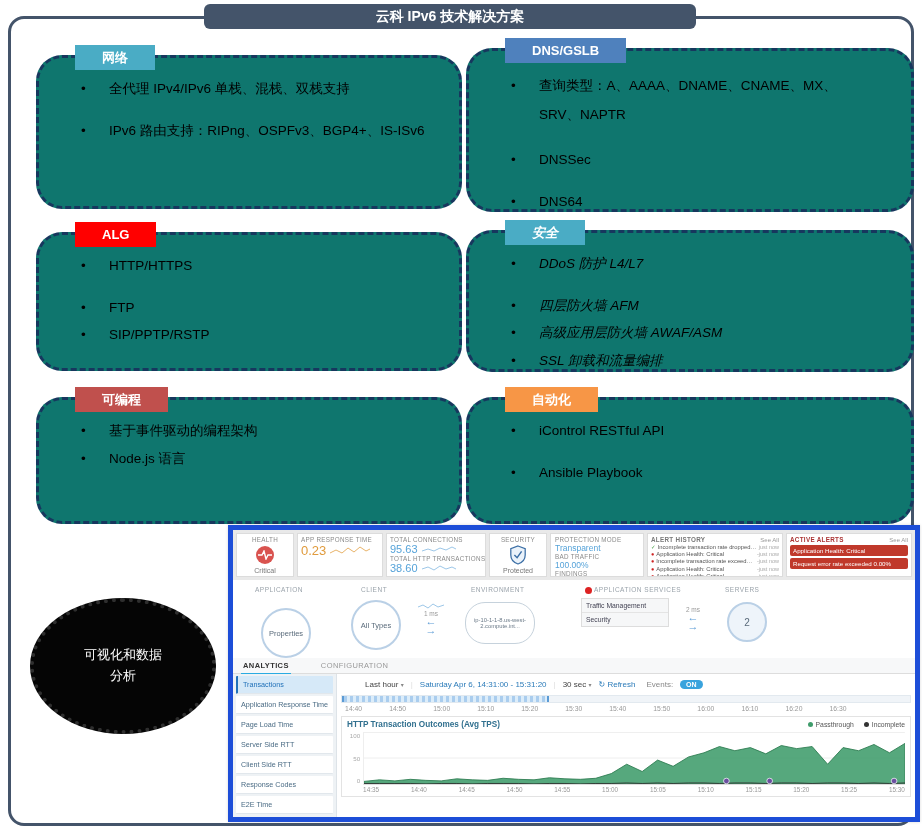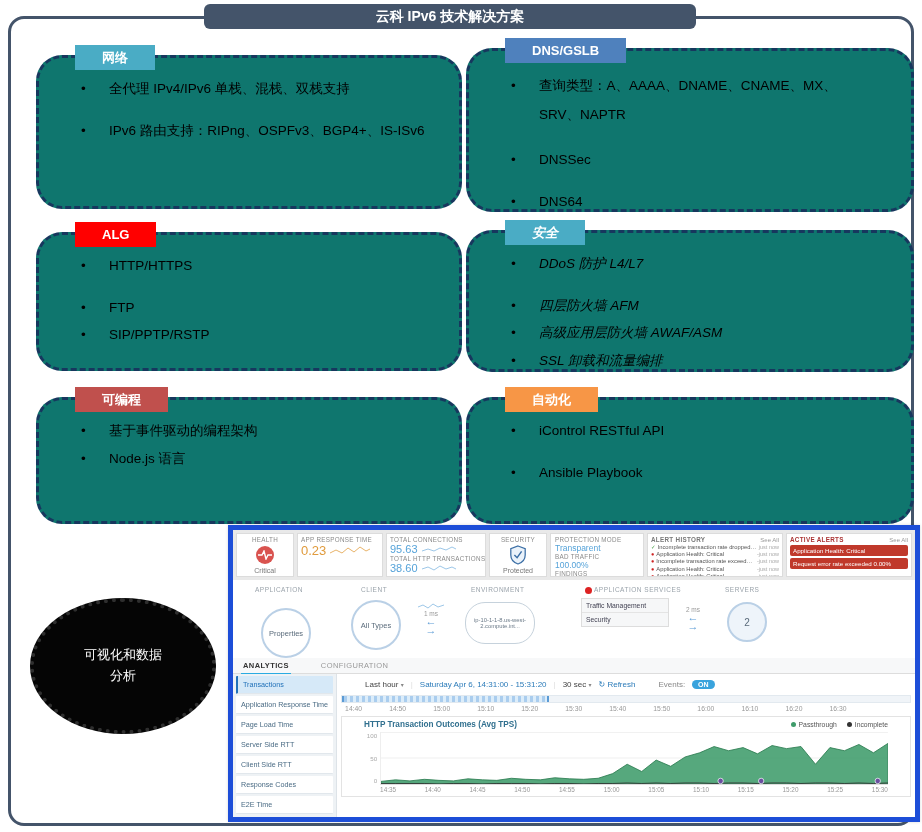--- a/index.html
+++ b/index.html
@@ -80,21 +80,21 @@
   .toolbar{display:flex;align-items:center;gap:7px;height:16px;padding-left:24px;font-size:8px;color:#444;}
   .toolbar .sep{color:#ddd;}
   .t-date{color:#2b7bb9;}
   .t-refresh{color:#2b7bb9;}
   .pill{background:#39a3dd;color:#fff;font-size:7px;font-weight:bold;border-radius:7px;padding:1px 6px;}
   .caret{font-size:6px;color:#888;}
   .timeline{position:relative;height:22px;margin-top:1px;}
   .track{position:absolute;left:0;top:2px;width:100%;height:8px;background:#f0f4f8;border:1px solid #e2e9ef;box-sizing:border-box;}
   .selection{position:absolute;left:0;top:0;height:100%;width:36.5%;background:repeating-linear-gradient(90deg,#aacdEE 0 3px,#dcedfa 3px 6px);border-right:2px solid #5b9bd5;border-left:2px solid #5b9bd5;box-sizing:border-box;}
   .tl-labels{position:absolute;left:4px;top:12px;width:88%;display:flex;justify-content:space-between;font-size:6.8px;color:#999;}
-  .chart-card{border:1px solid #e3e3e3;margin-top:1px;padding:3px 22px;}
+  .chart-card{border:1px solid #e3e3e3;margin-top:1px;padding:3px 5px;}
   .chart-head{display:flex;justify-content:space-between;align-items:center;}
   .chart-title{font-size:8.2px;font-weight:bold;color:#31708f;}
   .legend{display:flex;gap:10px;align-items:center;}
   .leg-item{display:flex;align-items:center;gap:3px;font-size:6.8px;color:#555;}
   .leg-dot{width:5px;height:5px;border-radius:50%;display:inline-block;}
   .plot{display:flex;margin-top:3px;}
   .y-labels{flex:0 0 16px;display:flex;flex-direction:column;justify-content:space-between;align-items:flex-end;font-size:6.2px;color:#aaa;padding-right:3px;height:52px;box-sizing:border-box;}
   .x-labels{margin-left:16px;display:flex;justify-content:space-between;font-size:6.4px;color:#999;margin-top:1px;}
   #tps-svg{flex:1 1 auto;height:52px;width:100%;background:#fff;border-left:1px solid #eee;border-bottom:1px solid #ddd;}
 </style>
@@ -323,21 +323,21 @@
           <div class="side-item">E2E Time</div>
         </div>
       <div class="main">
         <div class="toolbar">
           <span><span>Last hour</span> <span class="caret">▾</span></span>
           <span class="sep">|</span>
           <span class="t-date">Saturday Apr 6, 14:31:00 - 15:31:20</span>
           <span class="sep">|</span>
           <span><span>30 sec</span> <span class="caret">▾</span></span>
           <span class="t-refresh"><span>↻</span> <span>Refresh</span></span>
-          <span style="margin-left:16px;color:#888;">Events:</span>
+          <span style="margin-left:4px;color:#888;">Events:</span>
           <span class="pill">ON</span>
         </div>
         <div class="timeline">
           <div class="track">
             <div class="selection"></div>
           </div>
           <div class="tl-labels" id="timeline-labels">
               <span>14:40</span>
               <span>14:50</span>
               <span>15:00</span>

